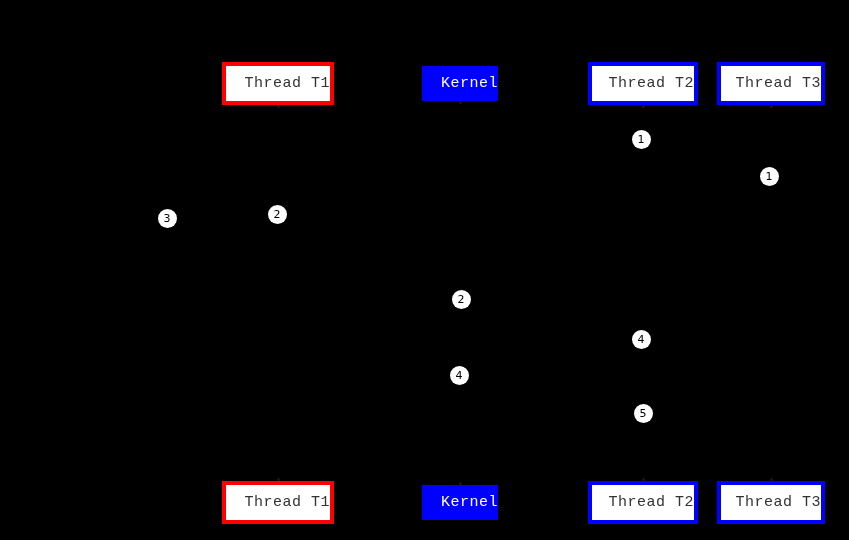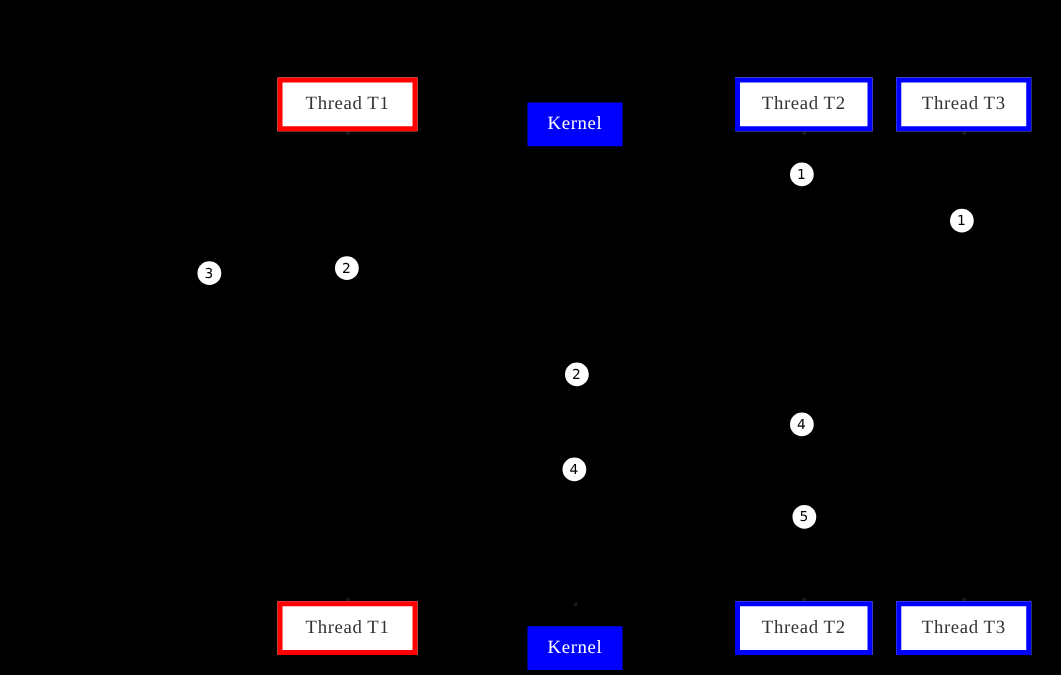--- a/index.html
+++ b/index.html
@@ -16,36 +16,35 @@
     overflow: hidden;
     font-family: "DejaVu Sans Mono", "Liberation Mono", monospace;
   }
 
   
   .participant {
     position: absolute;
     box-sizing: border-box;
     display: flex;
     align-items: center;
-    justify-content: center;
-    font-family: Liberation Serif, serif;
+    justify-content: flex-end;
+    font-family: Liberation Mono, monospace;
     font-size: 15px;
     letter-spacing: 0.5px;
     white-space: nowrap;
     line-height: 1;
   }
   .participant.outline {
     background: #ffffff;
     color: #333333;
     border-style: solid;
   }
   .participant.solid {
     color: #ffffff;
     border-style: solid;
-    margin-top: 16px;
   }
 
   
   .lifeline {
     position: absolute;
     width: 1px;
     background: #000000;
   }
   .lifeline-foot {
     position: absolute;

